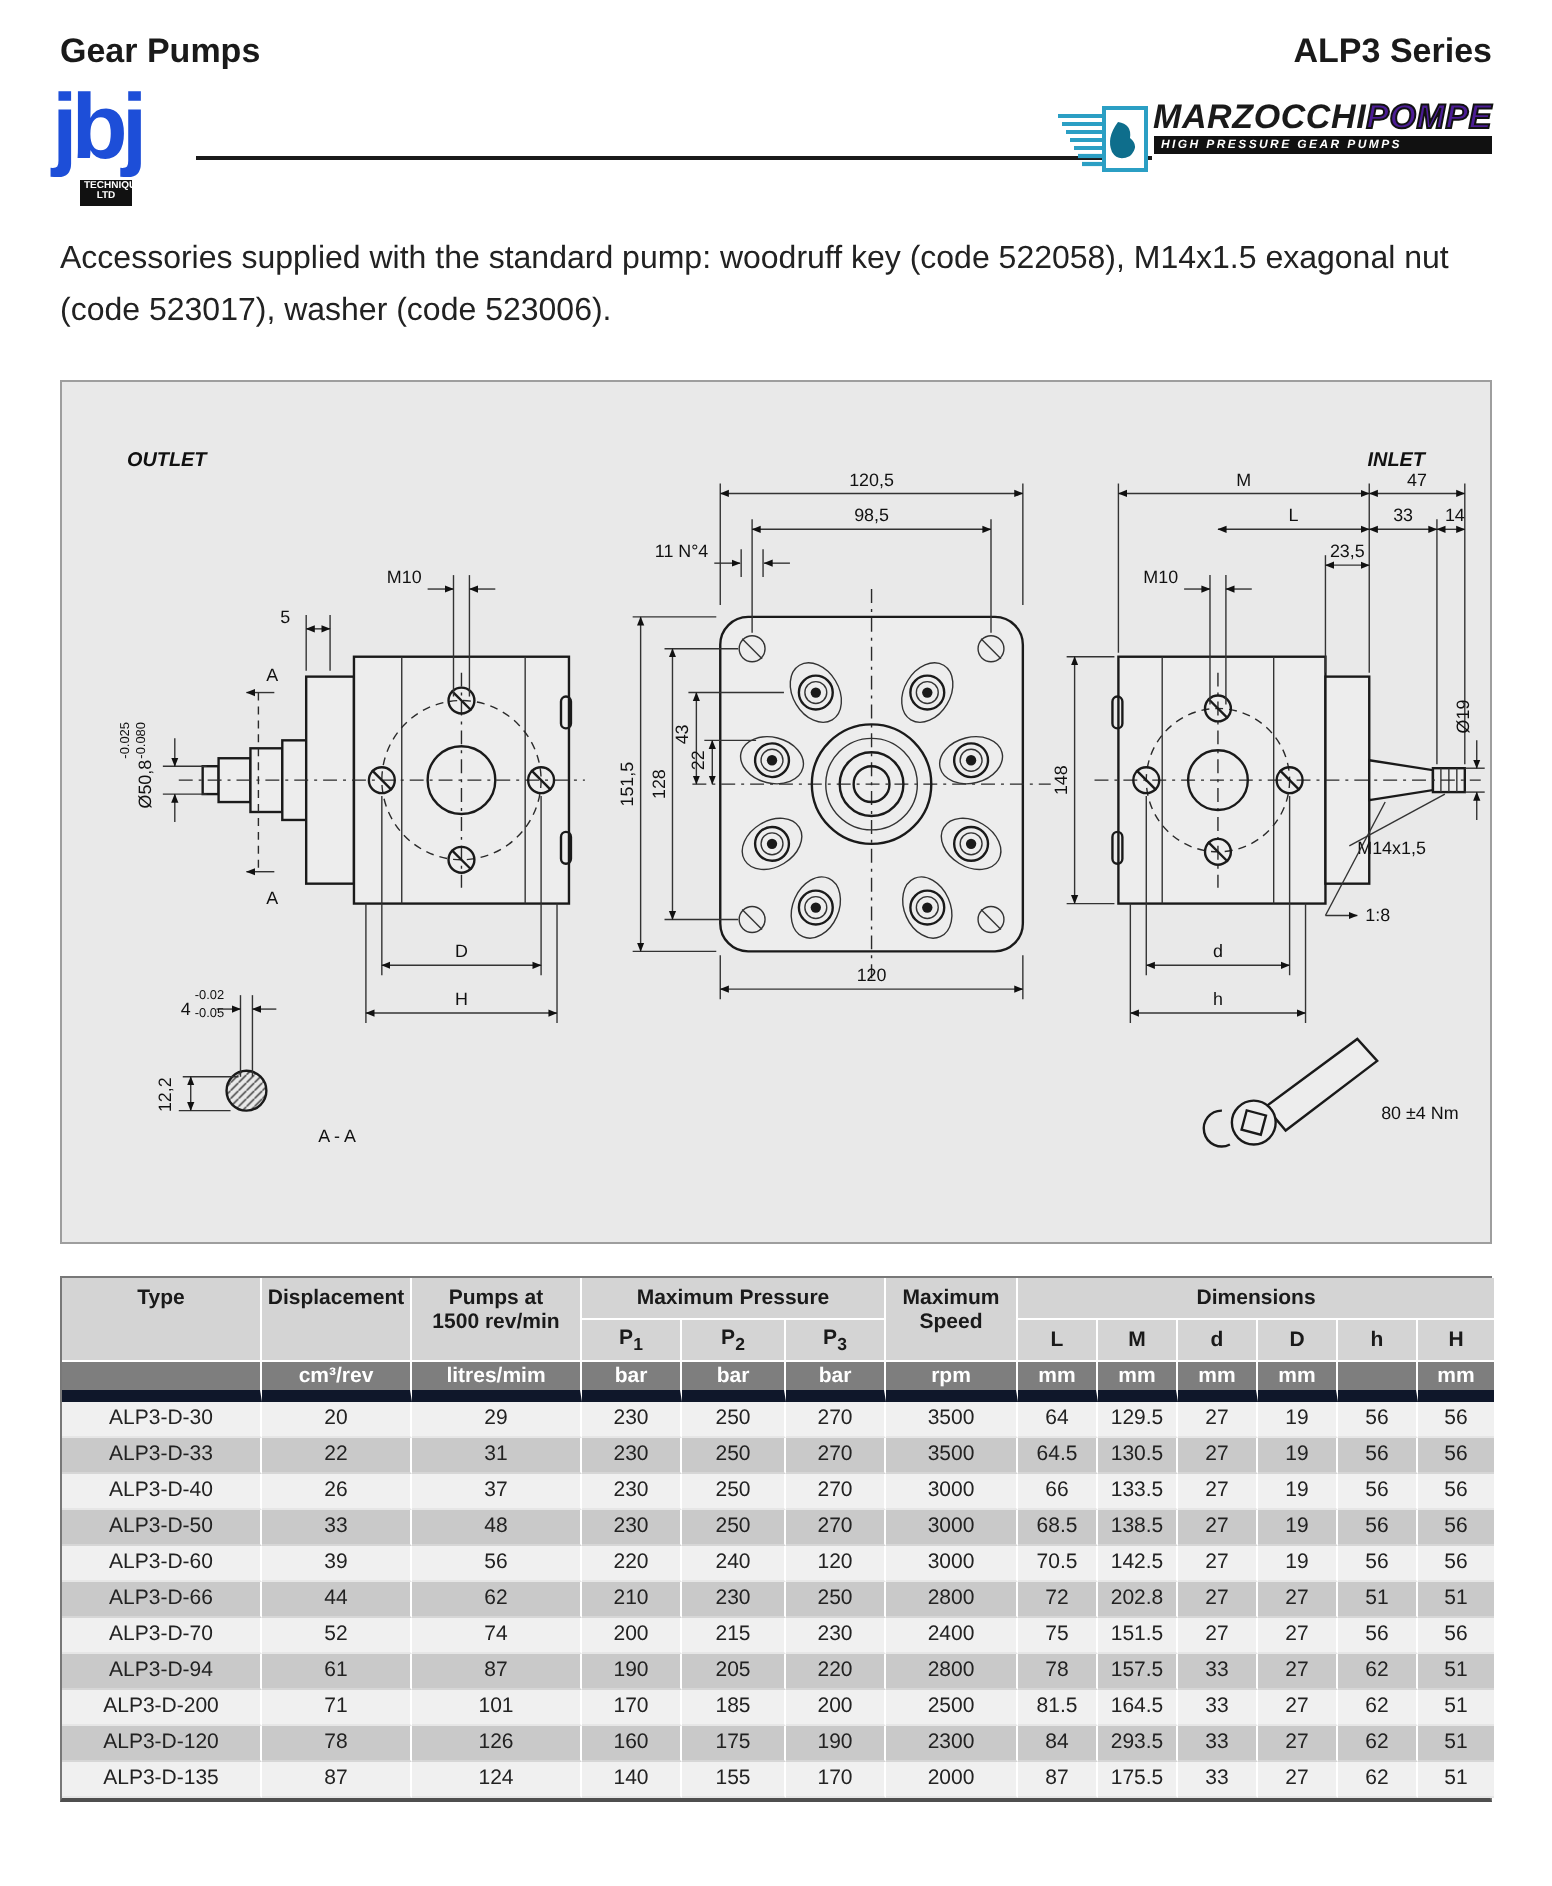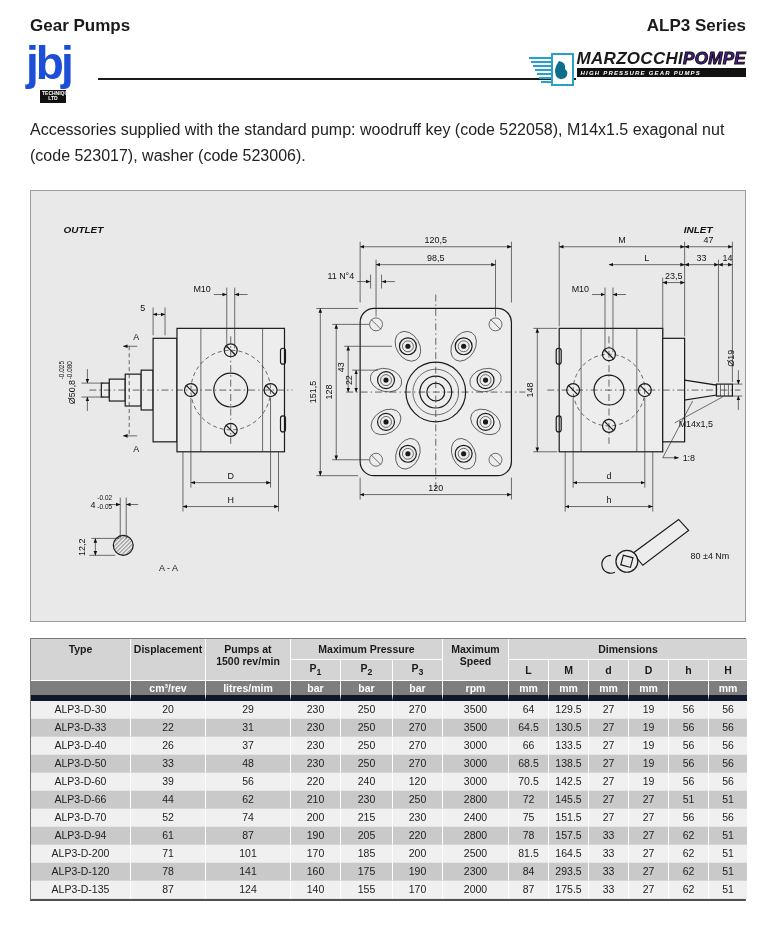--- a/index.html
+++ b/index.html
@@ -521,21 +521,21 @@
           </tr>
           <tr class="alt">
             <td>ALP3-D-66</td>
             <td>44</td>
             <td>62</td>
             <td>210</td>
             <td>230</td>
             <td>250</td>
             <td>2800</td>
             <td>72</td>
-            <td>145.5</td>
+            <td>202.8</td>
             <td>27</td>
             <td>27</td>
             <td>51</td>
             <td>51</td>
           </tr>
           <tr>
             <td>ALP3-D-70</td>
             <td>52</td>
             <td>74</td>
             <td>200</td>
@@ -575,21 +575,21 @@
             <td>81.5</td>
             <td>164.5</td>
             <td>33</td>
             <td>27</td>
             <td>62</td>
             <td>51</td>
           </tr>
           <tr class="alt">
             <td>ALP3-D-120</td>
             <td>78</td>
-            <td>141</td>
+            <td>126</td>
             <td>160</td>
             <td>175</td>
             <td>190</td>
             <td>2300</td>
             <td>84</td>
             <td>293.5</td>
             <td>33</td>
             <td>27</td>
             <td>62</td>
             <td>51</td>

